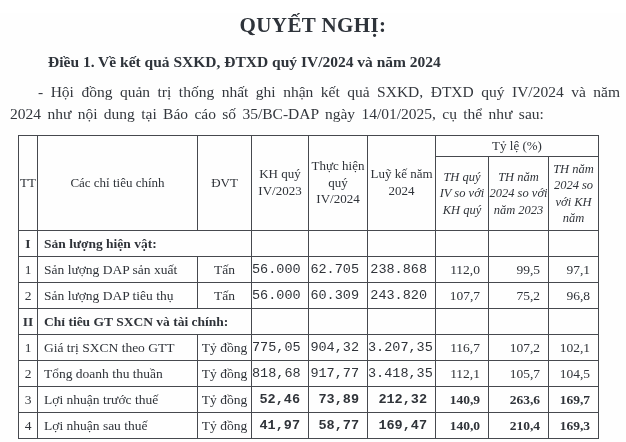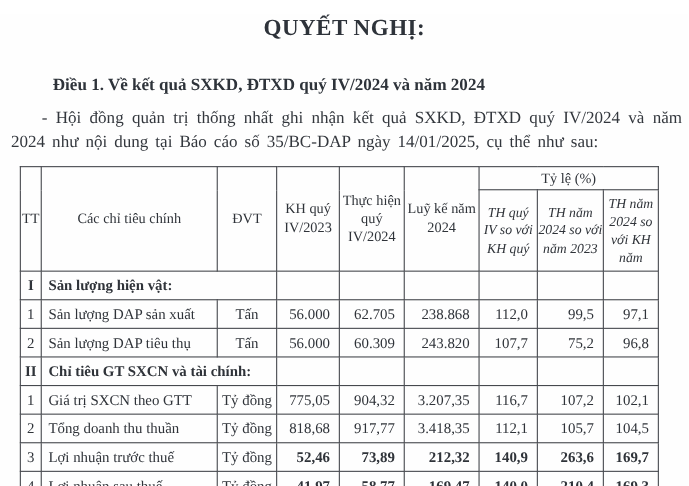--- a/index.html
+++ b/index.html
@@ -22,21 +22,21 @@
   }
   .doc-title {
     margin: 13px 0 0 0;
     text-align: center;
     font-size: 21px;
     font-weight: bold;
     letter-spacing: 0.4px;
     color: #2e333a;
   }
   .article-heading {
-    margin: 31px 0 0 48px;
+    margin: 15px 0 0 48px;
     font-size: 15.5px;
     font-weight: bold;
     color: #2e333a;
   }
   .intro-para {
     margin: 10px 6px 0 10px;
     font-size: 15.5px;
     line-height: 21.5px;
     text-align: justify;
     text-indent: 28px;
@@ -77,21 +77,21 @@
   }
   tbody td {
     height: 25px;
     font-size: 13.5px;
     vertical-align: middle;
     color: #2f3339;
   }
   tbody td.tt    { text-align: center; }
   tbody td.label { text-align: left; padding-left: 6px; }
   tbody td.dvt   { text-align: center; }
-  tbody td.num   { text-align: right; padding-right: 8px; }
+  tbody td.num   { text-align: right; padding-right: 8px; font-family: Liberation Mono, monospace; }
   tbody td.pct   { text-align: right; padding-right: 8px; }
   tbody tr.section-row td { font-weight: bold; }
   tbody td.bold  { font-weight: bold; }
 </style>
 </head>
 <body>
 
 <div class="doc">
 
   <div class="doc-title">QUYẾT NGHỊ:</div>

